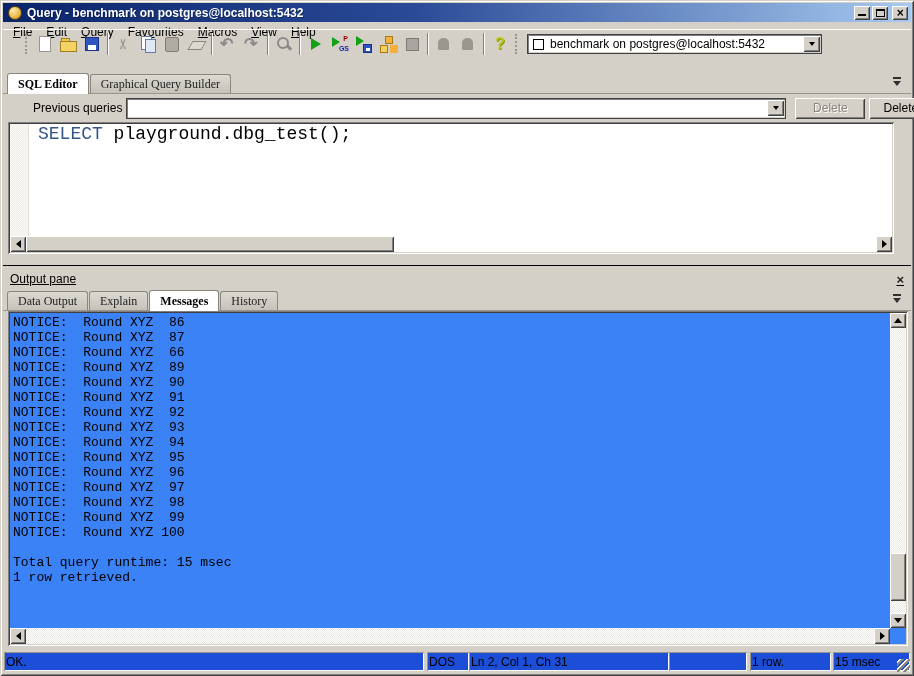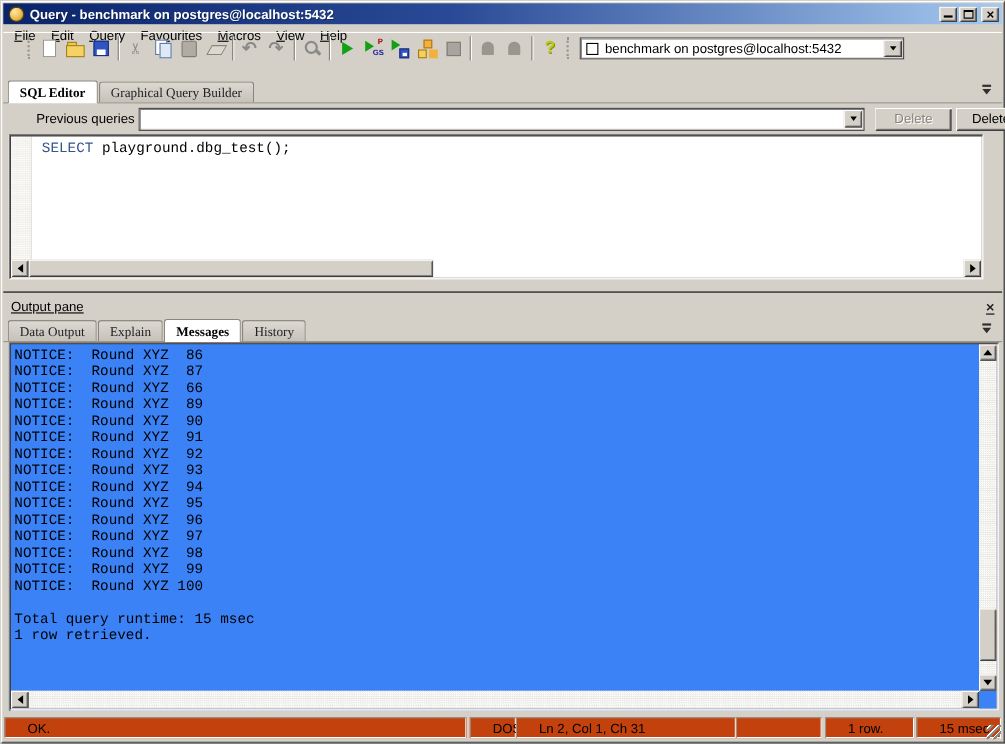--- a/index.html
+++ b/index.html
@@ -129,21 +129,21 @@
   
   .editor{position:absolute;left:8px;top:122px;width:886px;height:132px;background:#fff;}
   .editor-frame{position:absolute;inset:0;pointer-events:none;
     box-shadow:inset 1px 1px 0 #808080,inset -1px -1px 0 #fff,
                inset 2px 2px 0 #404040,inset -2px -2px 0 #d4d0c8;}
   .gutter{position:absolute;left:2px;top:2px;bottom:18px;width:19px;
     background-color:#fbfaf7;
     background-image:conic-gradient(#efede8 0 25%,transparent 0 50%,#efede8 0 75%,transparent 0);
     background-size:2px 2px;border-right:1px solid #e2dfd8;}
   .codeline{position:absolute;left:30px;top:5px;
-    font-family:"Liberation Mono",monospace;font-size:13px;line-height:15px;white-space:pre;}
+    font-family:"Liberation Mono",monospace;font-size:18px;line-height:15px;white-space:pre;}
   .kw{color:#35568b;}
   .ehscroll{position:absolute;left:2px;right:2px;bottom:2px;height:16px;}
   .sbtn{width:16px;height:16px;display:flex;align-items:center;justify-content:center;
     position:absolute;background:#d4d0c8;
     box-shadow: inset 1px 1px 0 #fff, inset -1px -1px 0 #404040,
                 inset 2px 2px 0 #d4d0c8, inset -2px -2px 0 #808080;}
   .sthumb{position:absolute;background:#d4d0c8;
     box-shadow: inset 1px 1px 0 #fff, inset -1px -1px 0 #404040,
                 inset 2px 2px 0 #d4d0c8, inset -2px -2px 0 #808080;}
   .tri-l{width:0;height:0;border:4px solid transparent;border-right:5px solid #000;border-left:none;}
@@ -168,23 +168,23 @@
   .vscroll .down{bottom:0;left:0;width:16px;height:15px;}
   .vscroll .sthumb{left:0;width:16px;height:48px;bottom:27px;}
   .mhscroll{position:absolute;left:2px;right:18px;bottom:2px;height:16px;}
   .mhscroll .left{left:0;top:0;}
   .mhscroll .right{right:0;top:0;}
   .ehscroll .left{left:0;top:0;}
   .ehscroll .right{right:0;top:0;}
   .ehscroll .sthumb{left:16px;top:0;width:368px;height:16px;}
   
   .statusbar{position:absolute;left:3px;right:3px;top:650px;height:23px;font-size:12px;}
-  .sfield{position:absolute;top:2px;height:19px;background:#c2410c;
+  .sfield{position:absolute;top:2px;height:19px;background:#1d4ed8;
     box-shadow:inset 1px 1px 0 #9a968c,inset -1px -1px 0 #fff;
-    display:flex;align-items:center;padding:0 21px;white-space:nowrap;overflow:hidden;}
+    display:flex;align-items:center;padding:0 2px;white-space:nowrap;overflow:hidden;}
   #sf0{left:1px;width:420px;}
   #sf1{left:424px;width:42px;}
   #sf2{left:466px;width:200px;}
   #sf3{left:666px;width:78px;}
   #sf4{left:747px;width:81px;}
   #sf5{left:830px;width:77px;}
   .resize-grip{position:absolute;right:1px;bottom:1px;width:13px;height:13px;
     background:repeating-linear-gradient(135deg,transparent 0 2px,#fff 2px 3px,#8a867e 3px 5px);}
 </style>
 </head>

